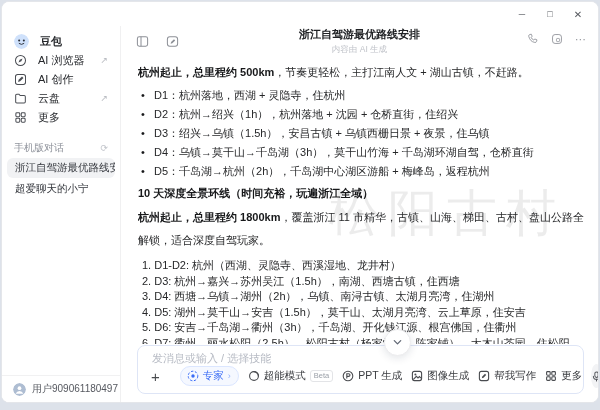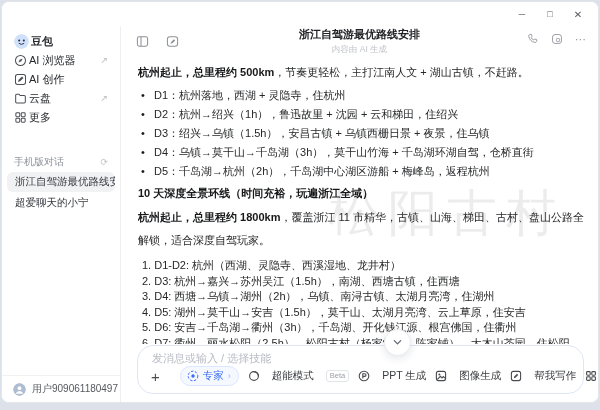--- a/index.html
+++ b/index.html
@@ -16,28 +16,28 @@
   
   .titlebar{position:absolute;top:0;left:0;right:0;height:24px;background:#fff;}
   .win-controls{position:absolute;right:6px;top:0;height:24px;display:flex;align-items:center;}
   .win-btn{width:28px;height:24px;display:flex;align-items:center;justify-content:center;
     color:#55585e;font-size:9px;cursor:default;}
   .win-btn.close{font-size:10px;}
   
   .sidebar{position:absolute;left:0;top:24px;bottom:0;width:118px;background:#fff;
     border-right:1px solid #f0f0f1;}
   .side-nav{padding-top:6px;}
-  .side-item{display:flex;align-items:center;gap:2px;height:19px;padding:0 12px;
+  .side-item{display:flex;align-items:center;gap:11px;height:19px;padding:0 12px;
     font-size:11px;color:#26282c;}
   .side-item .lbl{white-space:nowrap;}
   .brand .lbl{font-weight:700;}
   .ext-arrow{margin-left:auto;color:#b6b9bf;font-size:9px;line-height:1;}
   .avatar{width:15px;height:15px;border-radius:50%;flex:0 0 auto;display:block;}
   .s-icon{width:13px;height:13px;flex:0 0 auto;display:block;}
-  .section-head{margin-top:26px;height:18px;display:flex;align-items:center;
+  .section-head{margin-top:12px;height:18px;display:flex;align-items:center;
     padding:0 12px;font-size:10px;color:#8c9099;}
   .sync{margin-left:auto;color:#c2c5cb;font-size:9px;line-height:1;}
   .chat-item{margin:1px 5px;height:20px;border-radius:6px;display:flex;align-items:center;
     padding:0 8px;font-size:10.5px;color:#33363c;white-space:nowrap;overflow:hidden;}
   .chat-item.active{background:#f1f2f4;}
   .user-row{position:absolute;left:0;right:0;bottom:0;height:26px;border-top:1px solid #f1f1f2;
     display:flex;align-items:center;gap:6px;padding:0 11px;font-size:10px;color:#55585f;
     background:#fff;white-space:nowrap;overflow:hidden;text-align:center;}
   .user-avatar{width:13px;height:13px;border-radius:50%;flex:0 0 auto;display:block;}
   
@@ -63,27 +63,27 @@
   .h2{font-weight:700;color:#17181a;font-size:11px;margin:5px 0 5px;line-height:15px;}
   .p2{margin:0 0 6px;line-height:23px;}
   .ol .o-row{display:flex;line-height:15.6px;}
   .o-num{flex:0 0 auto;padding-left:4px;margin-right:3px;}
   
   .scroll-btn{position:absolute;left:263px;top:303px;width:25px;height:25px;border-radius:50%;
     background:#fff;border:1px solid #ececee;box-shadow:0 2px 8px rgba(20,30,60,.12);
     display:flex;align-items:center;justify-content:center;z-index:6;color:#5f6673;}
   
   .composer{position:absolute;left:16px;right:14px;bottom:8px;height:47px;background:#fff;
-    border:1.5px solid #dee5f6;border-radius:16px;z-index:5;}
+    border:1.5px solid #dee5f6;border-radius:8px;z-index:5;}
   .composer input{position:absolute;top:5px;left:12px;right:12px;border:0;outline:0;
     font-size:11px;color:#333;font-family:inherit;background:transparent;}
   .composer input::placeholder{color:#b7bbc4;}
   .tools{position:absolute;left:11px;right:8px;bottom:5px;height:24px;display:flex;
     align-items:center;gap:9px;font-size:10.5px;color:#3a3c40;}
-  .tool{display:flex;align-items:center;gap:12px;white-space:nowrap;}
+  .tool{display:flex;align-items:center;gap:4px;white-space:nowrap;}
   .plus{font-size:15px;color:#4a4c50;line-height:1;padding:0 2px;}
   .tdiv{width:1px;height:13px;background:#e7e8ea;}
   .expert{color:#3a6cf6;border:1px solid #dbe6ff;background:#f5f8ff;border-radius:11px;
     padding:2px 7px 2px 6px;gap:4px;align-items:center;}
   .expert .chev{font-size:9px;color:#8fb0ff;}
   .beta{font-size:7.5px;color:#9ba0a8;border:1px solid #e3e4e7;border-radius:3px;
     padding:0px 3px;line-height:10px;}
   .t-icon{width:12px;height:12px;display:block;flex:0 0 auto;}
   .mic-wrap{margin-left:auto;width:24px;height:24px;border-radius:50%;background:#f2f3f5;
     display:flex;align-items:center;justify-content:center;color:#54565c;}
@@ -213,21 +213,21 @@
         <span class="bold">杭州起止，总里程约 500km</span><span>，节奏更轻松，主打江南人文 + 湖山古镇，不赶路。</span>
       </div>
 
       <div class="bullets">
         <div class="b-row">
             <span class="b-dot">•</span>
             <span>D1：杭州落地，西湖 + 灵隐寺，住杭州</span>
           </div>
         <div class="b-row">
             <span class="b-dot">•</span>
-            <span>D2：杭州→绍兴（1h），鲁迅故里 + 沈园 + 云和梯田，住绍兴</span>
+            <span>D2：杭州→绍兴（1h），杭州落地 + 沈园 + 仓桥直街，住绍兴</span>
           </div>
         <div class="b-row">
             <span class="b-dot">•</span>
             <span>D3：绍兴→乌镇（1.5h），安昌古镇 + 乌镇西栅日景 + 夜景，住乌镇</span>
           </div>
         <div class="b-row">
             <span class="b-dot">•</span>
             <span>D4：乌镇→莫干山→千岛湖（3h），莫干山竹海 + 千岛湖环湖自驾，仓桥直街</span>
           </div>
         <div class="b-row">

